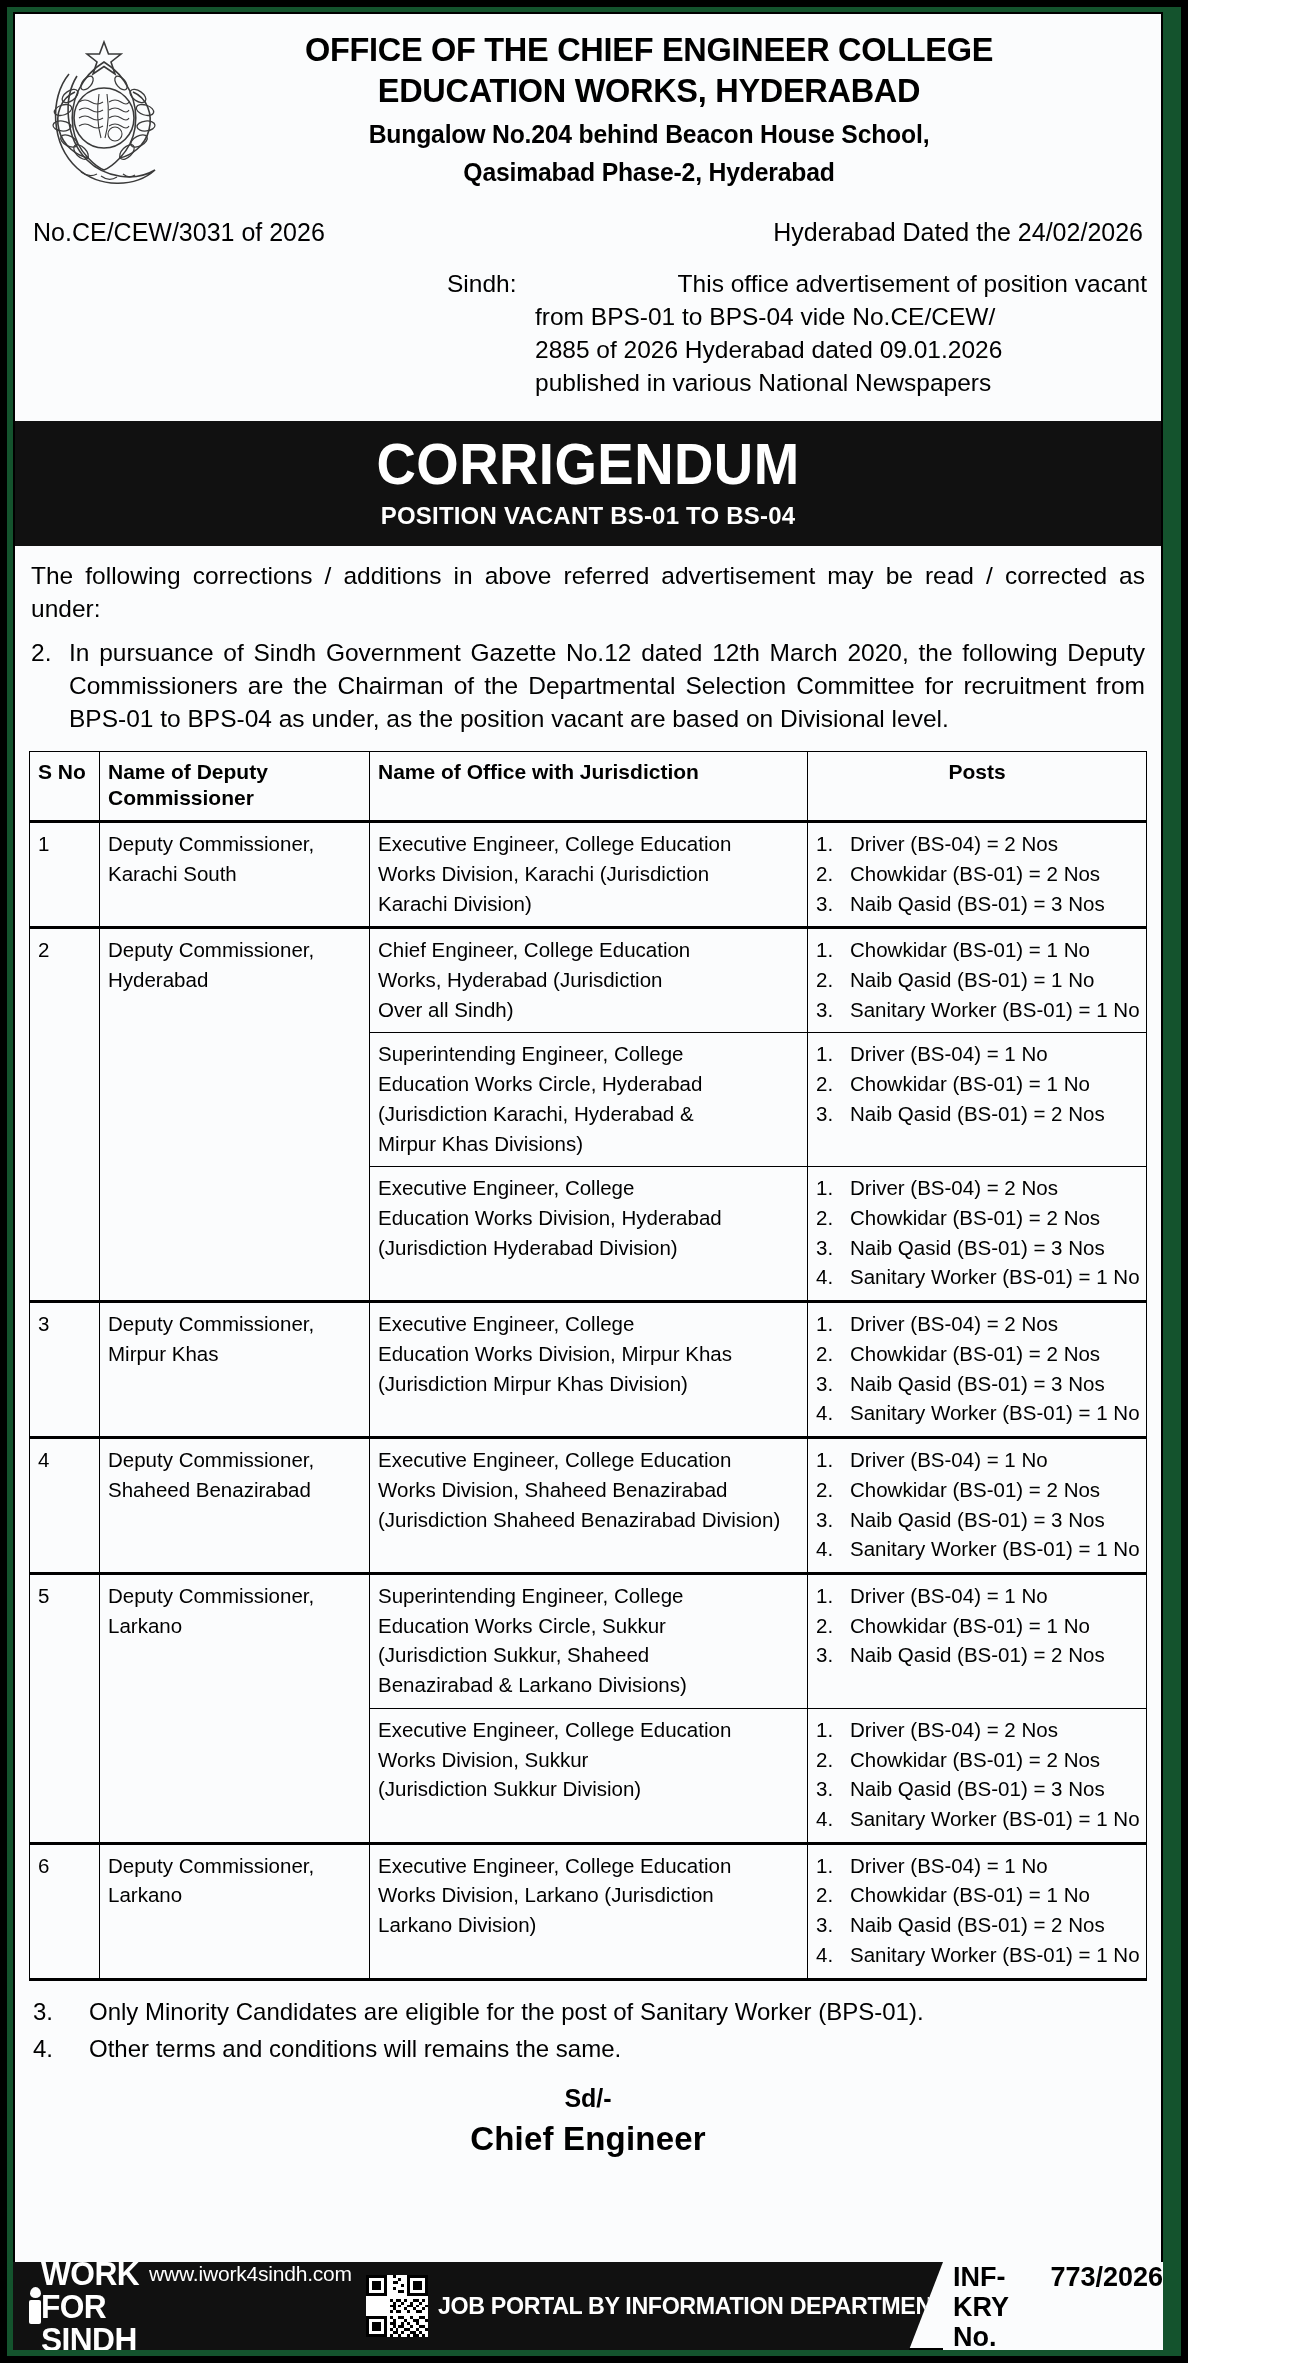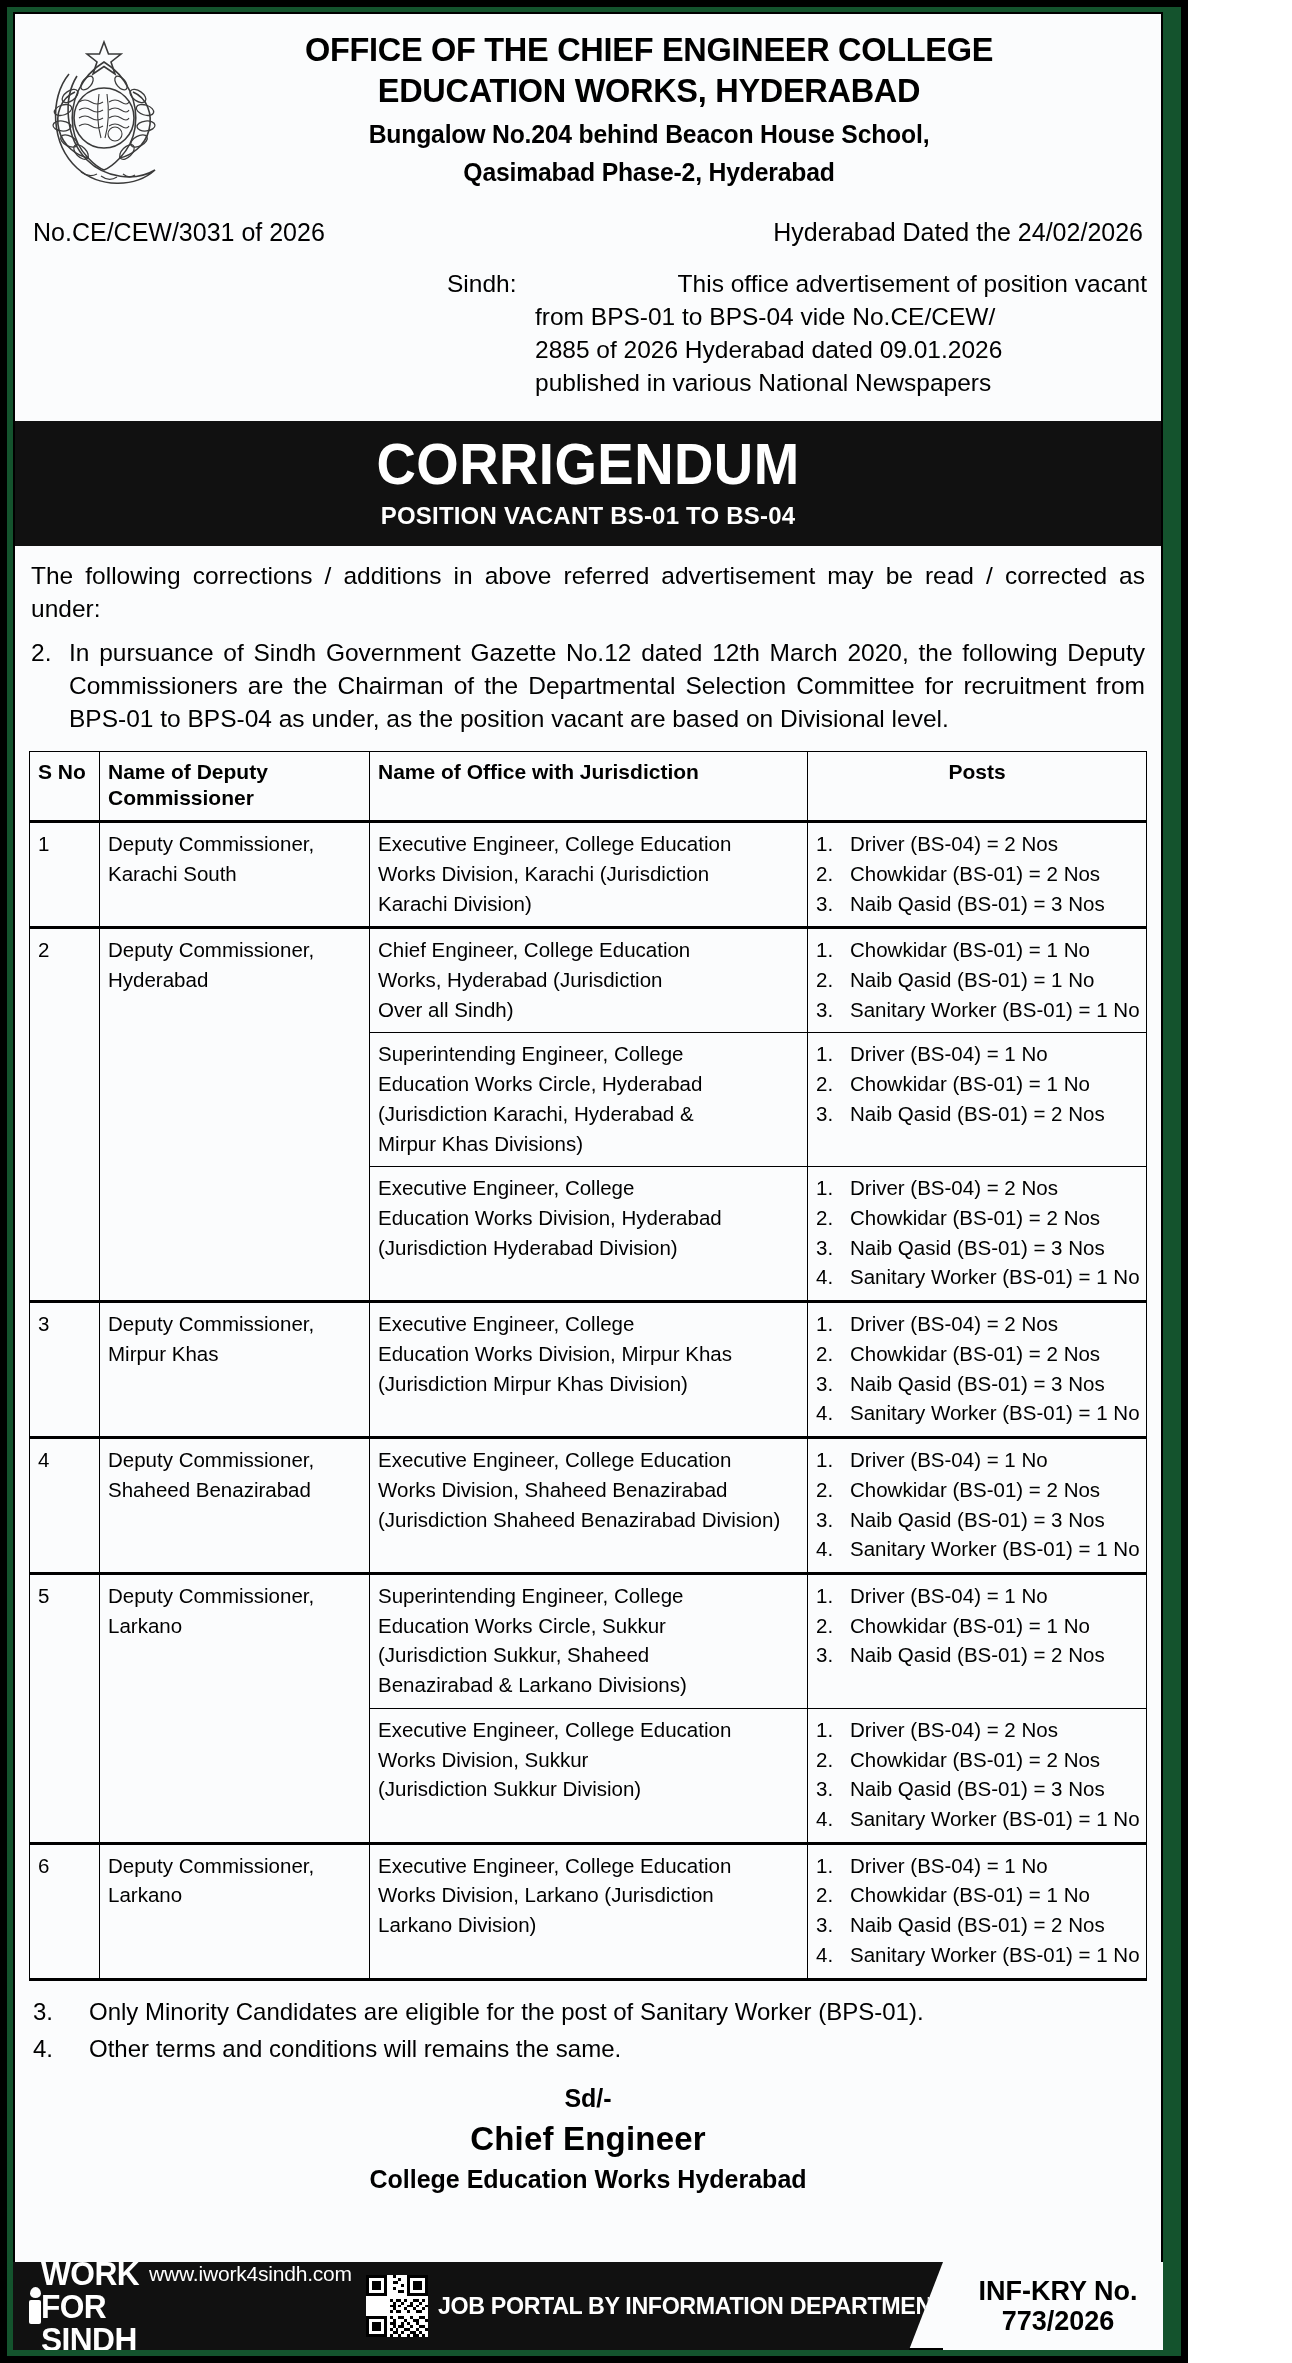--- a/index.html
+++ b/index.html
@@ -273,22 +273,21 @@
     font-weight: bold;
     letter-spacing: -0.4px;
     transform: scaleX(0.97);
     transform-origin: left center;
     white-space: nowrap;
   }
   .bb-light {
     flex: 1;
     background: #fbfcfd;
     display: flex;
-    flex-direction: column;
-    align-items: center;
+    flex-direction: row;
     justify-content: center;
     color: #000;
     padding-left: 10px;
   }
   .inf1 { font-size: 27px; font-weight: bold; line-height: 1.12; }
   .inf2 { font-size: 27px; font-weight: bold; line-height: 1.12; }
 </style>
 </head>
 <body>
 
@@ -668,21 +667,20 @@
         </div>
         <div class="note">
           <div class="num">4.</div>
           <div>Other terms and conditions will remains the same.</div>
         </div>
       </div>
 
     <div class="sign">
       <div class="sd">Sd/-</div>
       <div class="ce">Chief Engineer</div>
-      <div class="cew">College Education Works Hyderabad</div>
     </div>
 
     <div class="bottombar">
       <div class="bb-dark">
         <div class="bb-logo">
           <div class="drop"></div>
           <div class="bb-brandwrap">
             <div class="bb-brand">WORK FOR SINDH</div>
             <div class="bb-url">www.iwork4sindh.com</div>
           </div>

